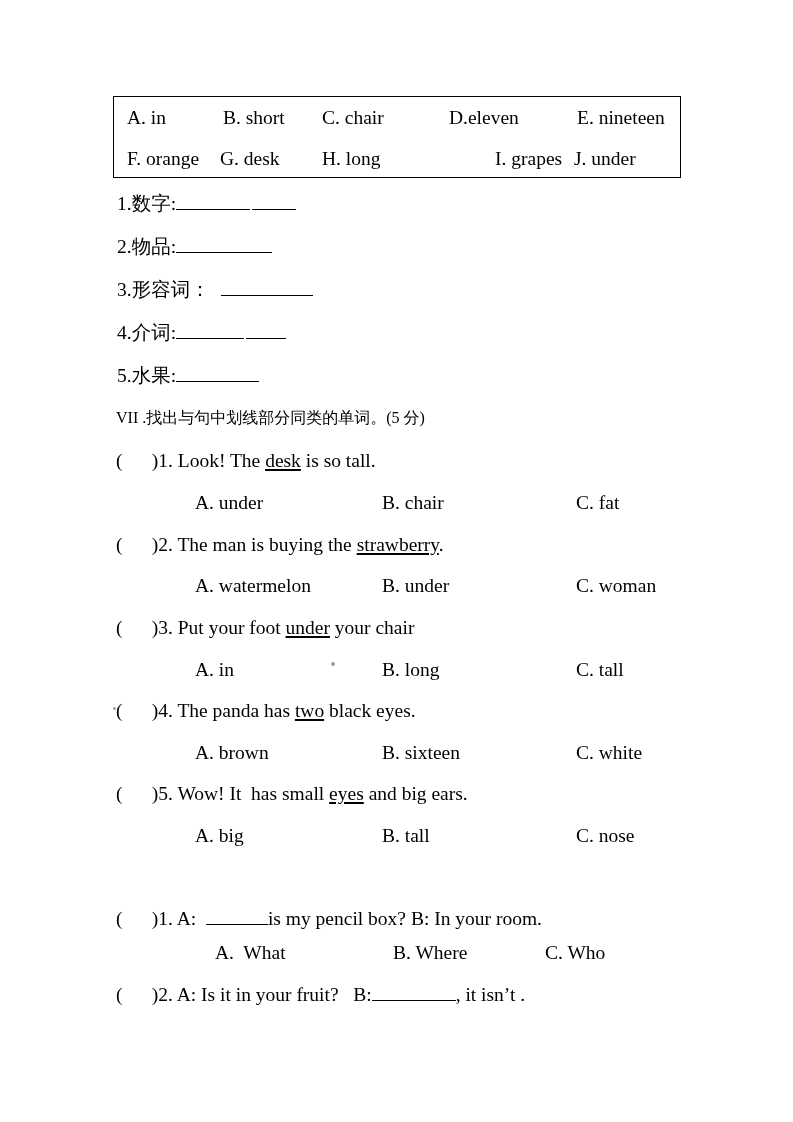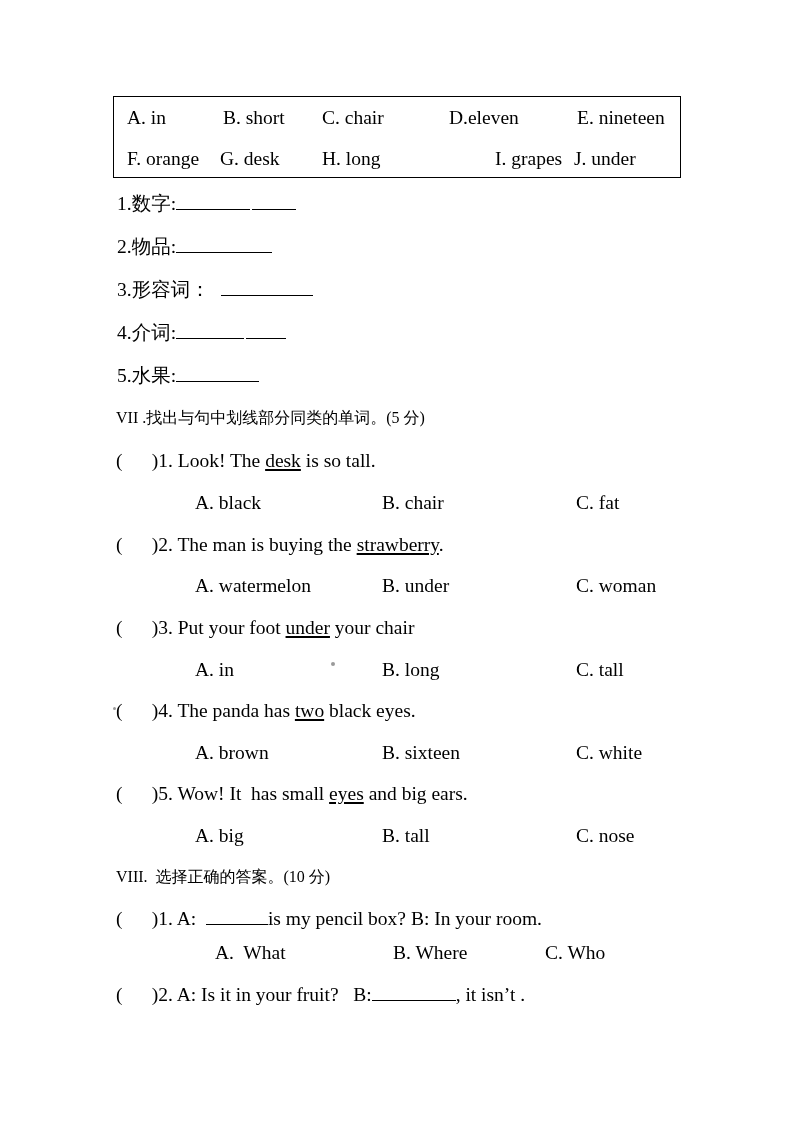--- a/index.html
+++ b/index.html
@@ -171,21 +171,21 @@
   <div class="cat" style="left:117px; top:277px;"><span class="cn">3.形容词：</span><span class="blank w3"></span></div>
 
   <div class="cat" style="left:117px; top:320px;"><span class="cn">4.介词:</span><span class="blank w4"></span><span class="blank w4b"></span></div>
 
   <div class="cat" style="left:117px; top:363px;"><span class="cn">5.水果:</span><span class="blank w5"></span></div>
 
   <div class="heading cn" style="left:116px; top:405px;">VII .找出与句中划线部分同类的单词。(5 分)</div>
 
   <div class="qstem" style="left:116px; top:448px;"><span>(      )1. </span><span>Look! The </span><span class="u">desk</span><span> is so tall.</span></div>
   <div class="opts v7" style="left:195px; top:490px;">
-      <span class="op o0">A. black</span>
+      <span class="op o0">A. under</span>
       <span class="op o1">B. chair</span>
       <span class="op o2">C. fat</span>
     </div>
 
   <div class="qstem" style="left:116px; top:532px;"><span>(      )2. </span><span>The man is buying the </span><span class="u">strawberry</span><span>.</span></div>
   <div class="opts v7" style="left:195px; top:573px;">
       <span class="op o0">A. watermelon</span>
       <span class="op o1">B. under</span>
       <span class="op o2">C. woman</span>
     </div>
@@ -206,21 +206,20 @@
       <span class="op o2">C. white</span>
     </div>
 
   <div class="qstem" style="left:116px; top:781px;"><span>(      )5. </span><span>Wow! It  has small </span><span class="u">eyes</span><span> and big ears.</span></div>
   <div class="opts v7" style="left:195px; top:823px;">
       <span class="op o0">A. big</span>
       <span class="op o1">B. tall</span>
       <span class="op o2">C. nose</span>
     </div>
 
-  <div class="heading cn" style="left:116px; top:864px;">VIII.  选择正确的答案。(10 分)</div>
 
   <div class="qstem" style="left:116px; top:906px;"><span>(      )1. </span><span>A:  </span><span class="ib b1"></span><span>is my pencil box? B: In your room.</span></div>
   <div class="opts v8" style="left:215px; top:940px;">
       <span class="op o0">A.  What</span>
       <span class="op o1">B. Where</span>
       <span class="op o2">C. Who</span>
     </div>
 
   <div class="qstem" style="left:116px; top:982px;"><span>(      )2. </span><span>A: Is it in your fruit?   B:</span><span class="ib b2"></span><span>, it isn’t .</span></div>
 

